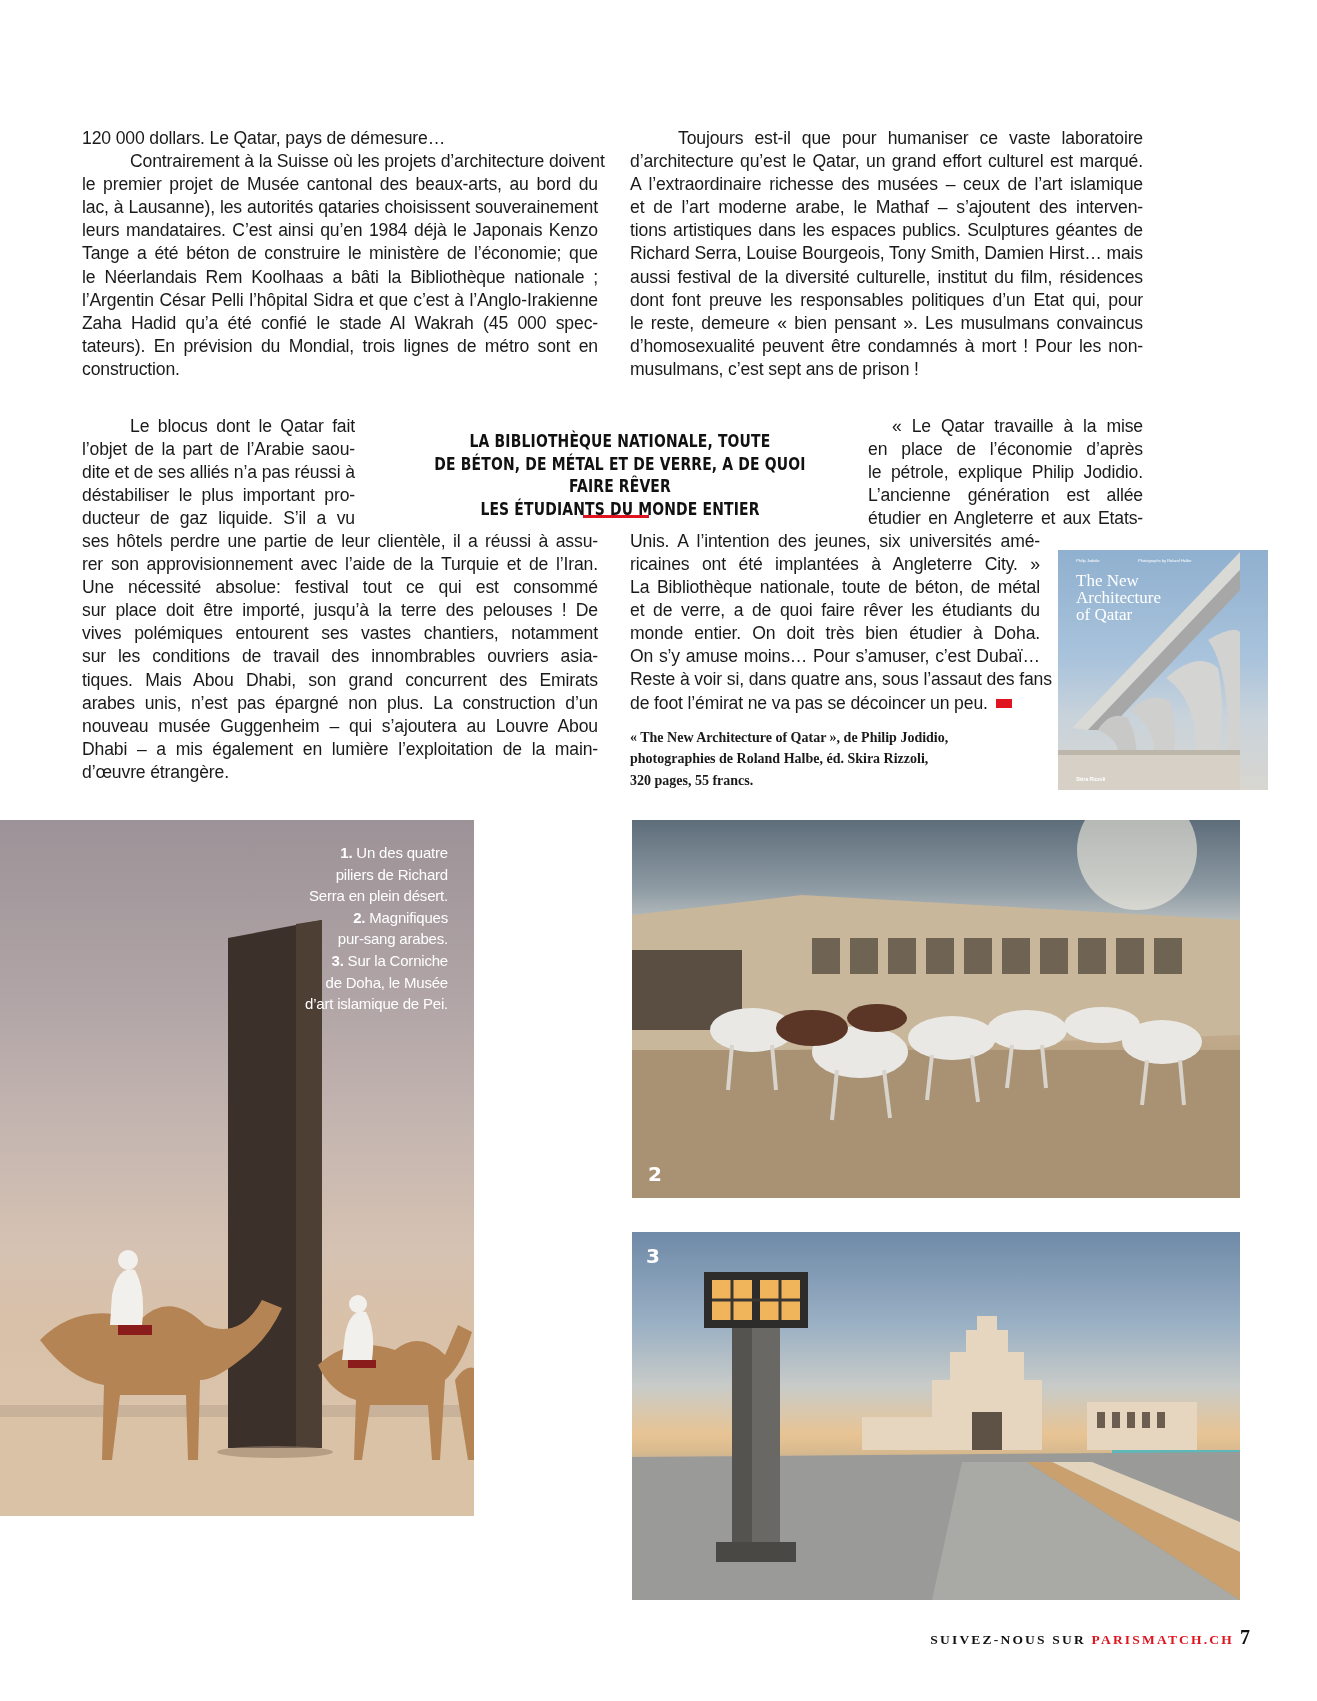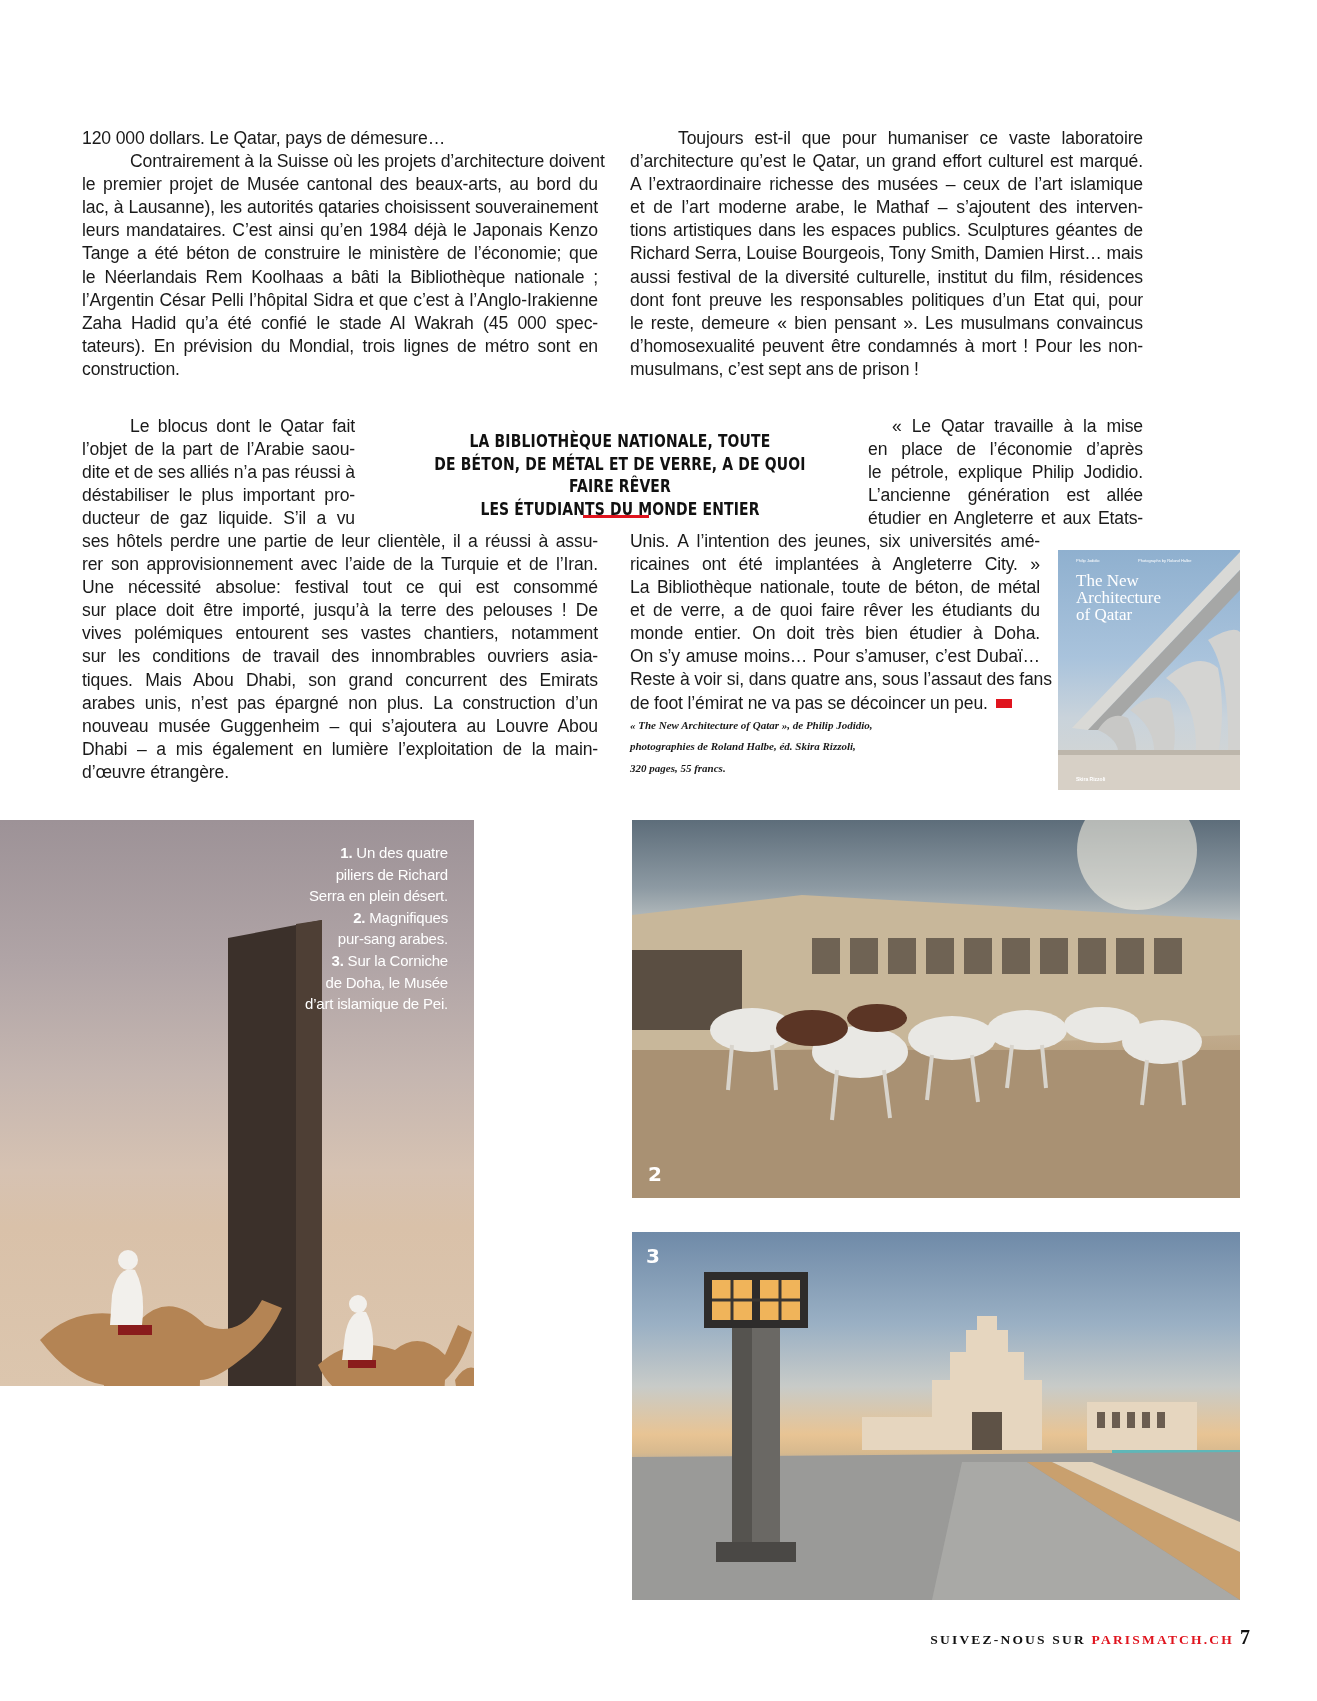--- a/index.html
+++ b/index.html
@@ -6,21 +6,21 @@
   body { width: 1317px; height: 1701px; position: relative; overflow: hidden;
          font-family: "Liberation Sans", "DejaVu Sans", sans-serif; color: #1a1a1a; }
   .col { position: absolute; font-size: 17.6px; line-height: 23.1px; text-align: justify; letter-spacing: -0.15px; }
   .line { display: block; text-align: justify; text-align-last: justify; white-space: nowrap; }
   .line.last { text-align-last: left; }
   .pull { position: absolute; left: 378px; top: 430px; width: 484px; text-align: center;
           font-family: "DejaVu Sans", sans-serif; font-weight: bold; font-stretch: condensed;
           font-size: 18px; line-height: 22.5px; letter-spacing: 0.2px; color: #111; transform: scaleX(0.86); transform-origin: center top; }
   .pull .l { display: block; }
   .pull-rule { position: absolute; left: 583px; top: 515px; width: 66px; height: 3px; background: #e0141e; }
-  .credit { font-family: "Liberation Serif", "DejaVu Serif", serif; font-style: italic; font-weight: bold; font-size: 11px; line-height: 21.5px; letter-spacing: 0; }
+  .credit { font-family: "Liberation Serif", "DejaVu Serif", serif; font-weight: bold; font-size: 14px; line-height: 21.5px; letter-spacing: 0; margin-top: 12px; }
   .endmark { display: inline-block; width: 16px; height: 9px; background: #e0141e; margin-left: 8px; vertical-align: 1px; }
   .photo { position: absolute; overflow: hidden; }
   .photo .num { position: absolute; color: #fff; font-weight: bold; font-size: 20px; font-family: "DejaVu Sans", sans-serif; }
   .caption { position: absolute; right: 26px; top: 842px; width: 190px; text-align: right; color: #ffffff;
              font-size: 15px; line-height: 21.6px; letter-spacing: -0.2px; }
   .caption b { font-weight: bold; }
   .footer { position: absolute; top: 1626px; right: 67px; font-family: Liberation Serif, serif; font-weight: bold; font-size: 13.5px; letter-spacing: 2.2px; color: #111; white-space: nowrap; }
   .footer .site { color: #e0141e; }
   .footer .pg { font-size: 20px; letter-spacing: 0; margin-left: 6px; color: #111; }
 </style>
@@ -105,42 +105,42 @@
   </div>
 </div>
 
 <div class="pull">
   <span class="l">LA BIBLIOTHÈQUE NATIONALE, TOUTE</span>
   <span class="l">DE BÉTON, DE MÉTAL ET DE VERRE, A DE QUOI FAIRE RÊVER</span>
   <span class="l">LES ÉTUDIANTS DU MONDE ENTIER</span>
 </div>
 <div class="pull-rule"></div>
 
-<div class="photo" style="left:1058px; top:550px; width:182px; height:240px; background: linear-gradient(180deg,#8fb0cf 0%,#a9c3dc 45%,#c9d3db 70%,#d8d6d0 100%);">
+<div class="photo" style="left:1058px; top:550px; width:210px; height:240px; background: linear-gradient(180deg,#8fb0cf 0%,#a9c3dc 45%,#c9d3db 70%,#d8d6d0 100%);">
   <svg width="182" height="240" viewBox="0 0 182 240">
     <polygon points="182,2 182,20 30,180 14,178" fill="#d9d9d6"></polygon>
     <polygon points="182,20 182,40 50,180 30,180" fill="#a6a7a6"></polygon>
     <path d="M40 180 Q52 160 70 168 Q80 190 78 205 L60 205 Q62 190 40 180Z" fill="#c8c8c6"></path>
     <path d="M72 160 Q95 140 112 152 Q120 180 115 205 L96 205 Q98 178 72 160Z" fill="#cfcfcd"></path>
     <path d="M108 128 Q140 100 160 118 Q168 160 160 205 L138 205 Q140 150 108 128Z" fill="#d4d4d2"></path>
     <path d="M150 90 Q175 75 182 82 L182 205 L170 205 Q172 120 150 90Z" fill="#d2d2d0"></path>
     <rect x="0" y="203" width="182" height="37" fill="#d7d0c6"></rect>
     <rect x="0" y="200" width="182" height="5" fill="#bdb6ab"></rect>
   </svg>
   <div style="position:absolute;left:18px;top:8px;font-size:4px;color:#fff;">Philip Jodidio</div>
   <div style="position:absolute;left:80px;top:8px;font-size:4px;color:#fff;">Photographs by Roland Halbe</div>
   <div style="position:absolute;left:18px;top:22px;font-family:'Liberation Serif',serif;font-size:17px;line-height:17px;color:#fff;">
     <div>The New</div>
     <div>Architecture</div>
     <div>of Qatar</div>
   </div>
   <div style="position:absolute;left:18px;top:226px;font-size:5px;font-weight:bold;color:#fff;">Skira Rizzoli</div>
 </div>
 
-<div class="photo" style="left:0; top:820px; width:474px; height:566px; background: linear-gradient(180deg,#9d9297 0%,#b0a4a6 25%,#c5b6b0 45%,#d6c2b2 62%,#d9c1a9 72%,#dcc6ae 100%);">
+<div class="photo" style="left:0; top:820px; width:474px; height:696px; background: linear-gradient(180deg,#9d9297 0%,#b0a4a6 25%,#c5b6b0 45%,#d6c2b2 62%,#d9c1a9 72%,#dcc6ae 100%);">
   <svg width="474" height="780" viewBox="0 0 474 780">
     <rect x="0" y="590" width="474" height="190" fill="#d9c2a6"></rect>
     <rect x="0" y="585" width="474" height="12" fill="#b8a28d" opacity="0.5"></rect>
     <polygon points="228,118 322,100 322,628 228,628" fill="#3b302a"></polygon>
     <polygon points="296,104 322,100 322,628 296,628" fill="#4e3f35"></polygon>
     <ellipse cx="275" cy="632" rx="58" ry="6" fill="#9e8670" opacity="0.6"></ellipse>
     <g fill="#b48454">
       <path d="M40 520 Q80 480 140 500 Q170 470 205 505 Q240 520 262 480 L282 488 Q268 520 240 540 Q215 560 200 560 L198 640 L188 640 L186 575 L120 575 L112 640 L102 640 L104 565 Q70 560 40 520Z"></path>
       <path d="M318 545 Q350 515 395 530 Q420 510 445 535 L458 505 L472 512 Q462 545 445 560 L440 640 L432 640 L428 585 L370 585 L362 640 L354 640 L356 580 Q330 572 318 545Z"></path>
       <path d="M455 560 Q465 545 474 548 L474 640 L468 640Z"></path>

